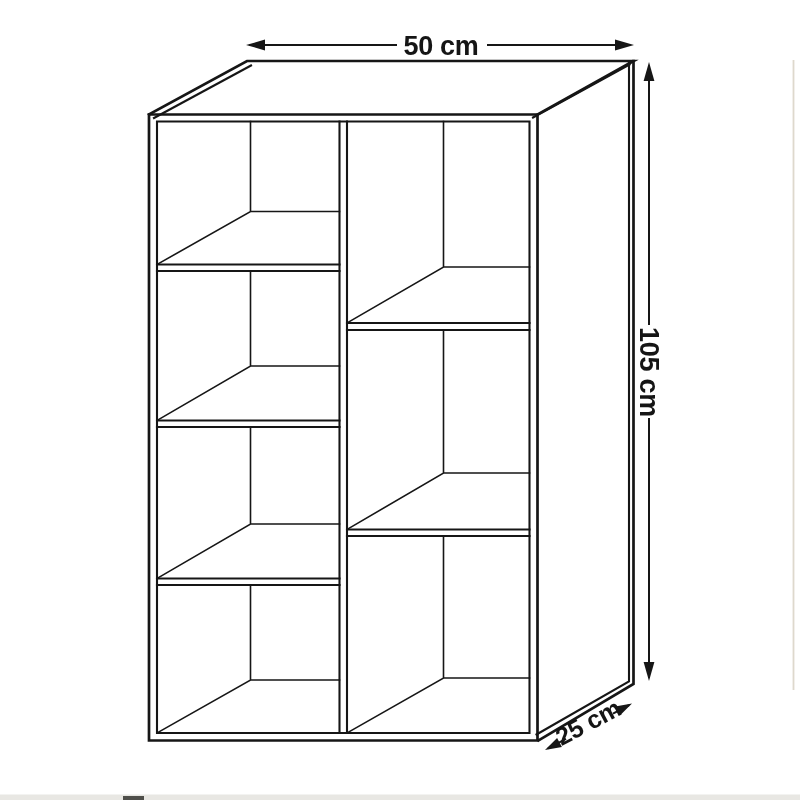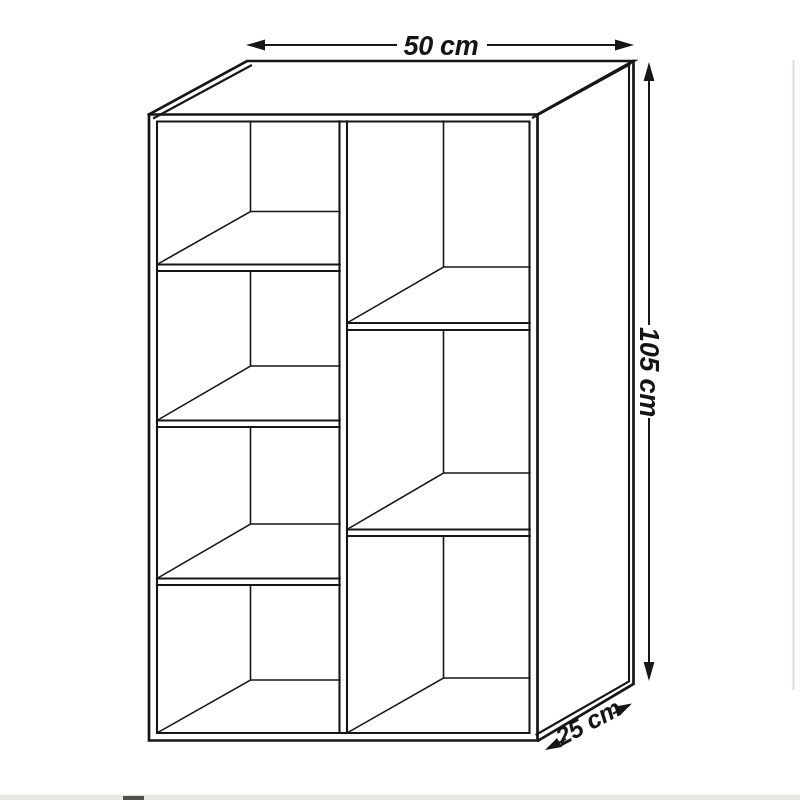--- a/index.html
+++ b/index.html
@@ -9,21 +9,20 @@
     height: 800px;
     background: #ffffff;
     overflow: hidden;
     font-family: "Liberation Sans", sans-serif;
   }
   .stage {
     position: relative;
     width: 800px;
     height: 800px;
     background: #ffffff;
-    font-style: italic;
   }
   svg { display: block; }
   .ln-thick  { stroke: #161616; stroke-width: 2.7; fill: none; stroke-linecap: square; }
   .ln-mid    { stroke: #161616; stroke-width: 2.1; fill: none; stroke-linecap: square; }
   .ln-thin   { stroke: #161616; stroke-width: 1.6; fill: none; stroke-linecap: square; }
   .ln-dim    { stroke: #161616; stroke-width: 2;   fill: none; stroke-linecap: butt; }
   .arrowhead { fill: #161616; stroke: none; }
   .dim-label {
     fill: #151515;
     font-family: "Liberation Sans", sans-serif;

